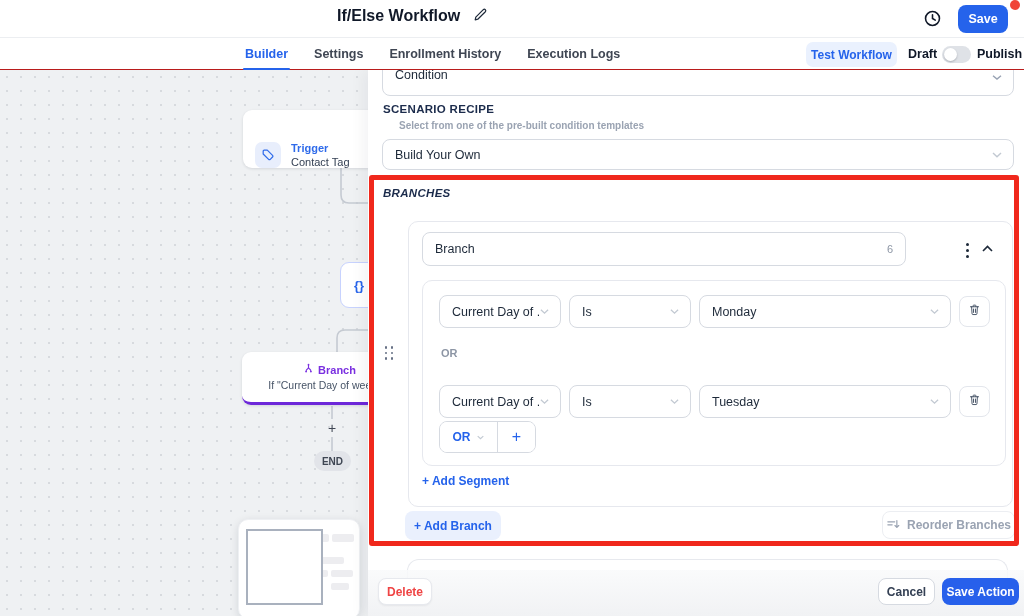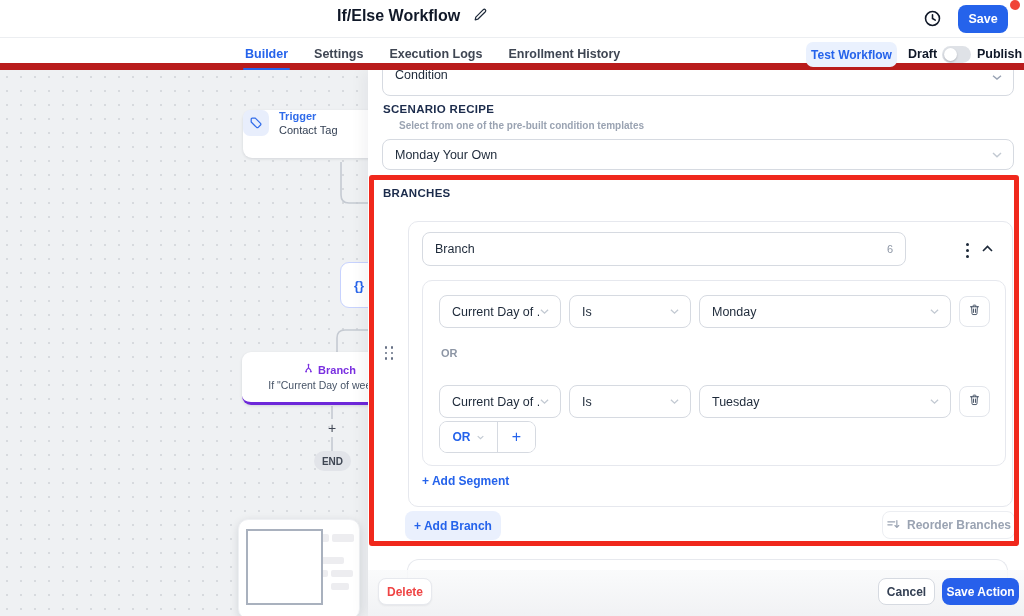--- a/index.html
+++ b/index.html
@@ -10,37 +10,37 @@
   
   .header { position:absolute; left:0; top:0; width:1024px; height:38px; background:#fff; border-bottom:1px solid #eceef1; z-index:30; }
   .title-wrap { position:absolute; left:337px; top:7px; display:flex; align-items:center; gap:13px; }
   .page-title { font-size:16px; font-weight:700; color:#101828; }
   .icon-btn { background:none; border:none; cursor:pointer; display:flex; align-items:center; }
   .clock-btn { position:absolute; left:923px; top:9px; }
   .save-btn { position:absolute; left:958px; top:5px; width:50px; height:28px; background:#2563eb; color:#fff; border:none; border-radius:8px; font-size:12.5px; font-weight:700; cursor:pointer; font-family:inherit; }
   .save-dot { position:absolute; left:1010px; top:0px; width:10px; height:10px; border-radius:50%; background:#f04438; z-index:31; }
 
   
-  .tabbar { position:absolute; left:0; top:38px; width:1024px; height:32px; background:#fff; border-bottom:7px solid #b91c1c; z-index:29; }
+  .tabbar { position:absolute; left:0; top:38px; width:1024px; height:32px; background:#fff; border-bottom:1px solid #b91c1c; z-index:29; }
   .tabs { position:absolute; left:245px; top:0; height:32px; display:flex; gap:26px; align-items:center; }
   .tab { font-size:12.5px; font-weight:700; color:#3f4653; cursor:pointer; height:32px; display:flex; align-items:center; position:relative; }
   .tab.active { color:#2563eb; }
   .tab.active::after { content:""; position:absolute; left:-2px; right:-2px; bottom:0px; height:2px; background:#2563eb; border-radius:2px; }
   .test-workflow { position:absolute; left:806px; top:4px; width:91px; height:25px; background:#eaf1fe; color:#2563eb; border:none; border-radius:7px; font-size:12px; font-weight:700; cursor:pointer; font-family:inherit; }
   .draft-label { position:absolute; left:908px; top:9px; font-size:12.5px; font-weight:700; color:#101828; }
   .toggle { position:absolute; left:942px; top:8px; width:29px; height:17px; background:#dfe2e7; border-radius:9px; cursor:pointer; }
   .toggle-knob { position:absolute; left:2px; top:2px; width:13px; height:13px; background:#fff; border-radius:50%; box-shadow:0 1px 2px rgba(16,24,40,.25); }
   .publish-label { position:absolute; left:977px; top:9px; font-size:12.5px; font-weight:700; color:#101828; }
 
   
   .canvas { position:absolute; left:0; top:70px; width:1024px; height:546px; background-color:#eff1f3;
             background-image:radial-gradient(circle, #d7dade 1.2px, transparent 1.2px); background-size:14px 14px; }
   .edges { position:absolute; left:0; top:0; width:368px; height:546px; }
   .node { position:absolute; background:#fff; border-radius:9px; box-shadow:0 1px 3px rgba(16,24,40,.12); cursor:pointer; }
-  .trigger-node { left:243px; top:40px; width:168px; height:48px; display:flex; align-items:flex-start; gap:10px; }
+  .trigger-node { left:243px; top:40px; width:168px; height:58px; display:flex; align-items:flex-end; gap:10px; padding-left:12px; }
   .trigger-ico { width:26px; height:26px; border-radius:7px; background:#e8eefc; display:flex; align-items:center; justify-content:center; }
   .trigger-title { font-size:11px; font-weight:700; color:#2f6bea; margin-bottom:2px; }
   .trigger-sub { font-size:11px; color:#344054; }
   .code-node { left:340px; top:192px; width:58px; height:46px; border:1px solid #c7d2fe; box-shadow:none; display:flex; align-items:center; padding-left:13px; }
   .code-label { color:#2563eb; font-weight:700; font-size:13px; }
   .branch-node { left:242px; top:282px; width:175px; height:53px; border-bottom:3px solid #6d28d9; display:flex; flex-direction:column; align-items:center; justify-content:center; gap:3px; }
   .branch-node-title { display:flex; align-items:center; gap:4px; font-size:11px; font-weight:700; color:#7a2fe0; }
   .branch-node-sub { font-size:10.5px; color:#475467; white-space:nowrap; }
   .edge-plus { position:absolute; left:324px; top:350px; width:16px; text-align:center; font-size:14px; color:#3f4653; cursor:pointer; }
   .end-pill { position:absolute; left:314px; top:381px; width:37px; height:20px; background:#e2e4e9; border-radius:10px; font-size:10px; font-weight:700; color:#3f4653; display:flex; align-items:center; justify-content:center; }
@@ -52,21 +52,21 @@
   .panel { position:absolute; left:368px; top:70px; width:656px; height:546px; background:#fff; overflow:hidden; box-shadow:-5px 0 14px rgba(16,24,40,.05); z-index:10; }
   .select { border:1px solid #d6dae1; border-radius:8px; background:#fff; display:flex; align-items:center; cursor:pointer; position:absolute; }
   .select .sel-text { font-size:12.5px; color:#1d2939; padding-left:12px; flex:1; white-space:nowrap; overflow:hidden; }
   .select .chev { margin-right:10px; flex:none; display:flex; }
   .cond-select { left:14px; top:-16px; width:632px; height:42px; }
   .section-label { position:absolute; font-size:11.5px; font-weight:700; color:#1b2b4b; letter-spacing:.3px; }
   .scenario-label { left:15px; top:33px; }
   .scenario-hint { position:absolute; left:31px; top:50px; font-size:10px; color:#9aa3b2;font-weight:bold; }
   .byo-select { left:14px; top:69px; width:632px; height:31px; }
   .highlight-rect { position:absolute; left:1px; top:105px; width:650px; height:371px; border:5px solid #f0281c; border-radius:3px; z-index:15; pointer-events:none; }
-  .branches-label { left:15px; top:117px; }
+  .branches-label { left:15px; top:117px;font-style:italic; }
   .group-card { position:absolute; left:40px; top:151px; width:605px; height:286px; border:1px solid #e6e8ee; border-radius:10px; background:#fff; }
   .branch-input { position:absolute; left:54px; top:162px; width:484px; height:34px; border:1px solid #d6dae1; border-radius:8px; background:#fff; display:flex; align-items:center; }
   .branch-input .bi-text { flex:1; font-size:12.5px; color:#1d2939; padding-left:12px; }
   .branch-input .bi-count { font-size:11px; color:#8d96a5; padding-right:12px; }
   .kebab { position:absolute; left:592px; top:169px; width:14px; height:22px; display:flex; flex-direction:column; align-items:center; justify-content:center; gap:3px; cursor:pointer; background:none; border:none; }
   .kebab i { width:3px; height:3px; border-radius:50%; background:#1d2939; display:block; }
   .collapse-btn { position:absolute; left:613px; top:171px; background:none; border:none; cursor:pointer; }
   .segment-card { position:absolute; left:54px; top:210px; width:584px; height:186px; border:1px solid #e6e8ee; border-radius:10px; background:#fff; }
   .cond-row-sel1 { left:16px; width:122px; height:33px; }
   .cond-row-sel2 { left:146px; width:122px; height:33px; }
@@ -155,21 +155,21 @@
       <span class="chev">
           <svg width="12" height="10" viewBox="0 0 12 10">
             <polyline points="2,5.7 6,9 10,5.7" fill="none" stroke="#98a2b3" stroke-width="1.4"></polyline>
           </svg>
         </span>
     </div>
 
     <div class="section-label scenario-label">SCENARIO RECIPE</div>
     <div class="scenario-hint">Select from one of the pre-built condition templates</div>
     <div class="select byo-select">
-      <span class="sel-text">Monday Your Own</span>
+      <span class="sel-text">Build Your Own</span>
       <span class="chev">
           <svg width="12" height="10" viewBox="0 0 12 10">
             <polyline points="2,3 6,6.8 10,3" fill="none" stroke="#c2c9d2" stroke-width="1.4"></polyline>
           </svg>
         </span>
     </div>
 
     <div class="section-label branches-label">BRANCHES</div>
 
     <div class="group-card"></div>
@@ -308,22 +308,22 @@
           </svg></span>
     </button>
     <button class="save-btn">Save</button>
     <span class="save-dot"></span>
   </div>
 
   <div class="tabbar">
     <div class="tabs">
       <div class="tab active">Builder</div>
       <div class="tab">Settings</div>
+      <div class="tab">Enrollment History</div>
       <div class="tab">Execution Logs</div>
-      <div class="tab">Enrollment History</div>
     </div>
     <button class="test-workflow">Test Workflow</button>
     <span class="draft-label">Draft</span>
     <div class="toggle">
         <span class="toggle-knob"></span>
       </div>
     <span class="publish-label">Publish</span>
   </div>
 
 </div>

